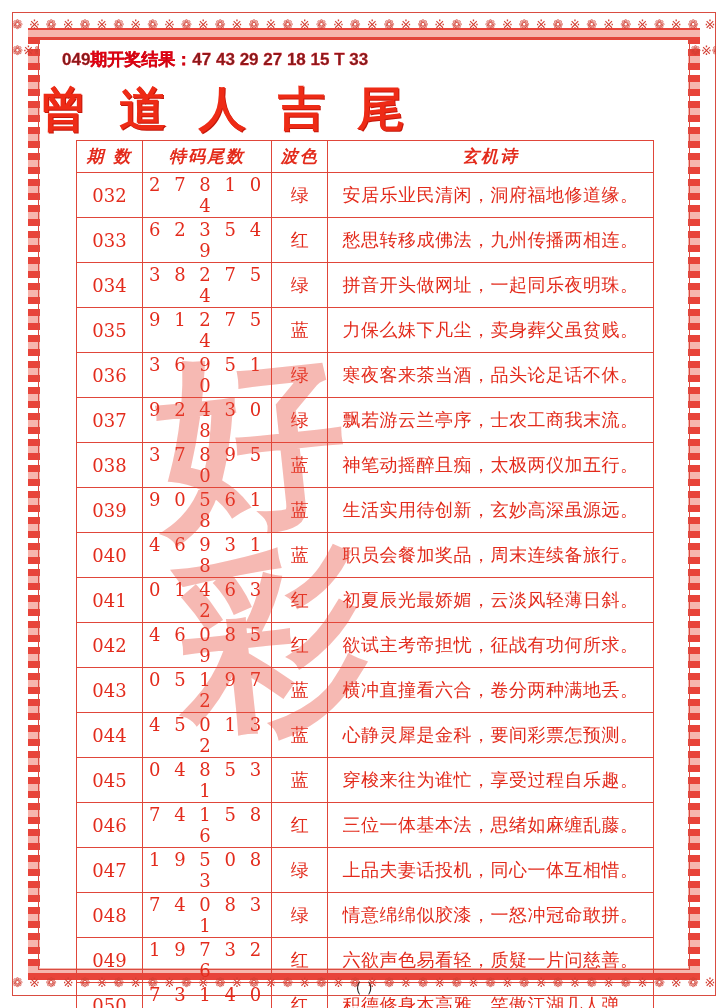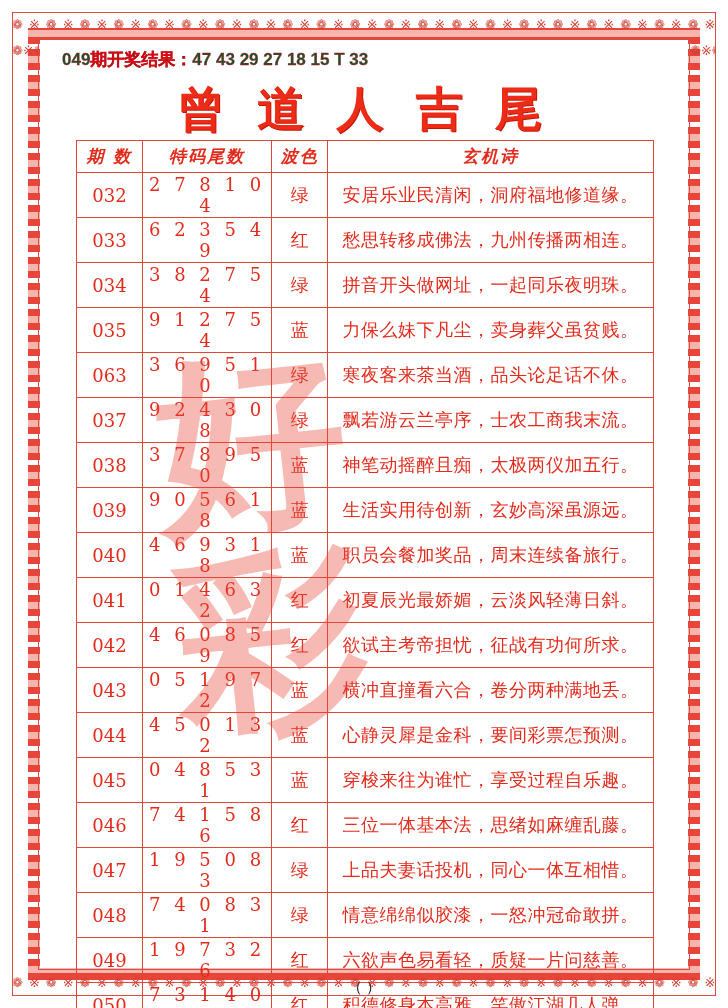--- a/index.html
+++ b/index.html
@@ -88,30 +88,29 @@
     width: 648px; height: 928px;
     z-index: 5;
   }
 
   .result-line {
     position: absolute;
     top: 8px; left: 22px;
     font-family: "Liberation Sans", sans-serif;
     font-weight: bold;
     font-size: 17px;
-    color: #14532d;
+    color: #7f1d1d;
     letter-spacing: 0px;
     white-space: nowrap;
     -webkit-text-stroke: 0.3px #e60012;
   }
 
   .main-title {
     position: absolute;
     top: 38px; left: 0; width: 648px;
-    text-align: center;
     font-family: "DejaVu Serif", serif;
     font-weight: bold;
     font-size: 47px;
     letter-spacing: 8px;
     color: #ee2b16;
     text-shadow: 1px 1px 0 #c4170a;
   }
 
   
   .watermark {
@@ -247,21 +246,21 @@
             <td class="color">绿</td>
             <td class="poem">拼音开头做网址，一起同乐夜明珠。</td>
           </tr>
           <tr>
             <td class="issue">035</td>
             <td class="tail">9 1 2 7 5 4</td>
             <td class="color">蓝</td>
             <td class="poem">力保么妹下凡尘，卖身葬父虽贫贱。</td>
           </tr>
           <tr>
-            <td class="issue">063</td>
+            <td class="issue">036</td>
             <td class="tail">3 6 9 5 1 0</td>
             <td class="color">绿</td>
             <td class="poem">寒夜客来茶当酒，品头论足话不休。</td>
           </tr>
           <tr>
             <td class="issue">037</td>
             <td class="tail">9 2 4 3 0 8</td>
             <td class="color">绿</td>
             <td class="poem">飘若游云兰亭序，士农工商我末流。</td>
           </tr>

